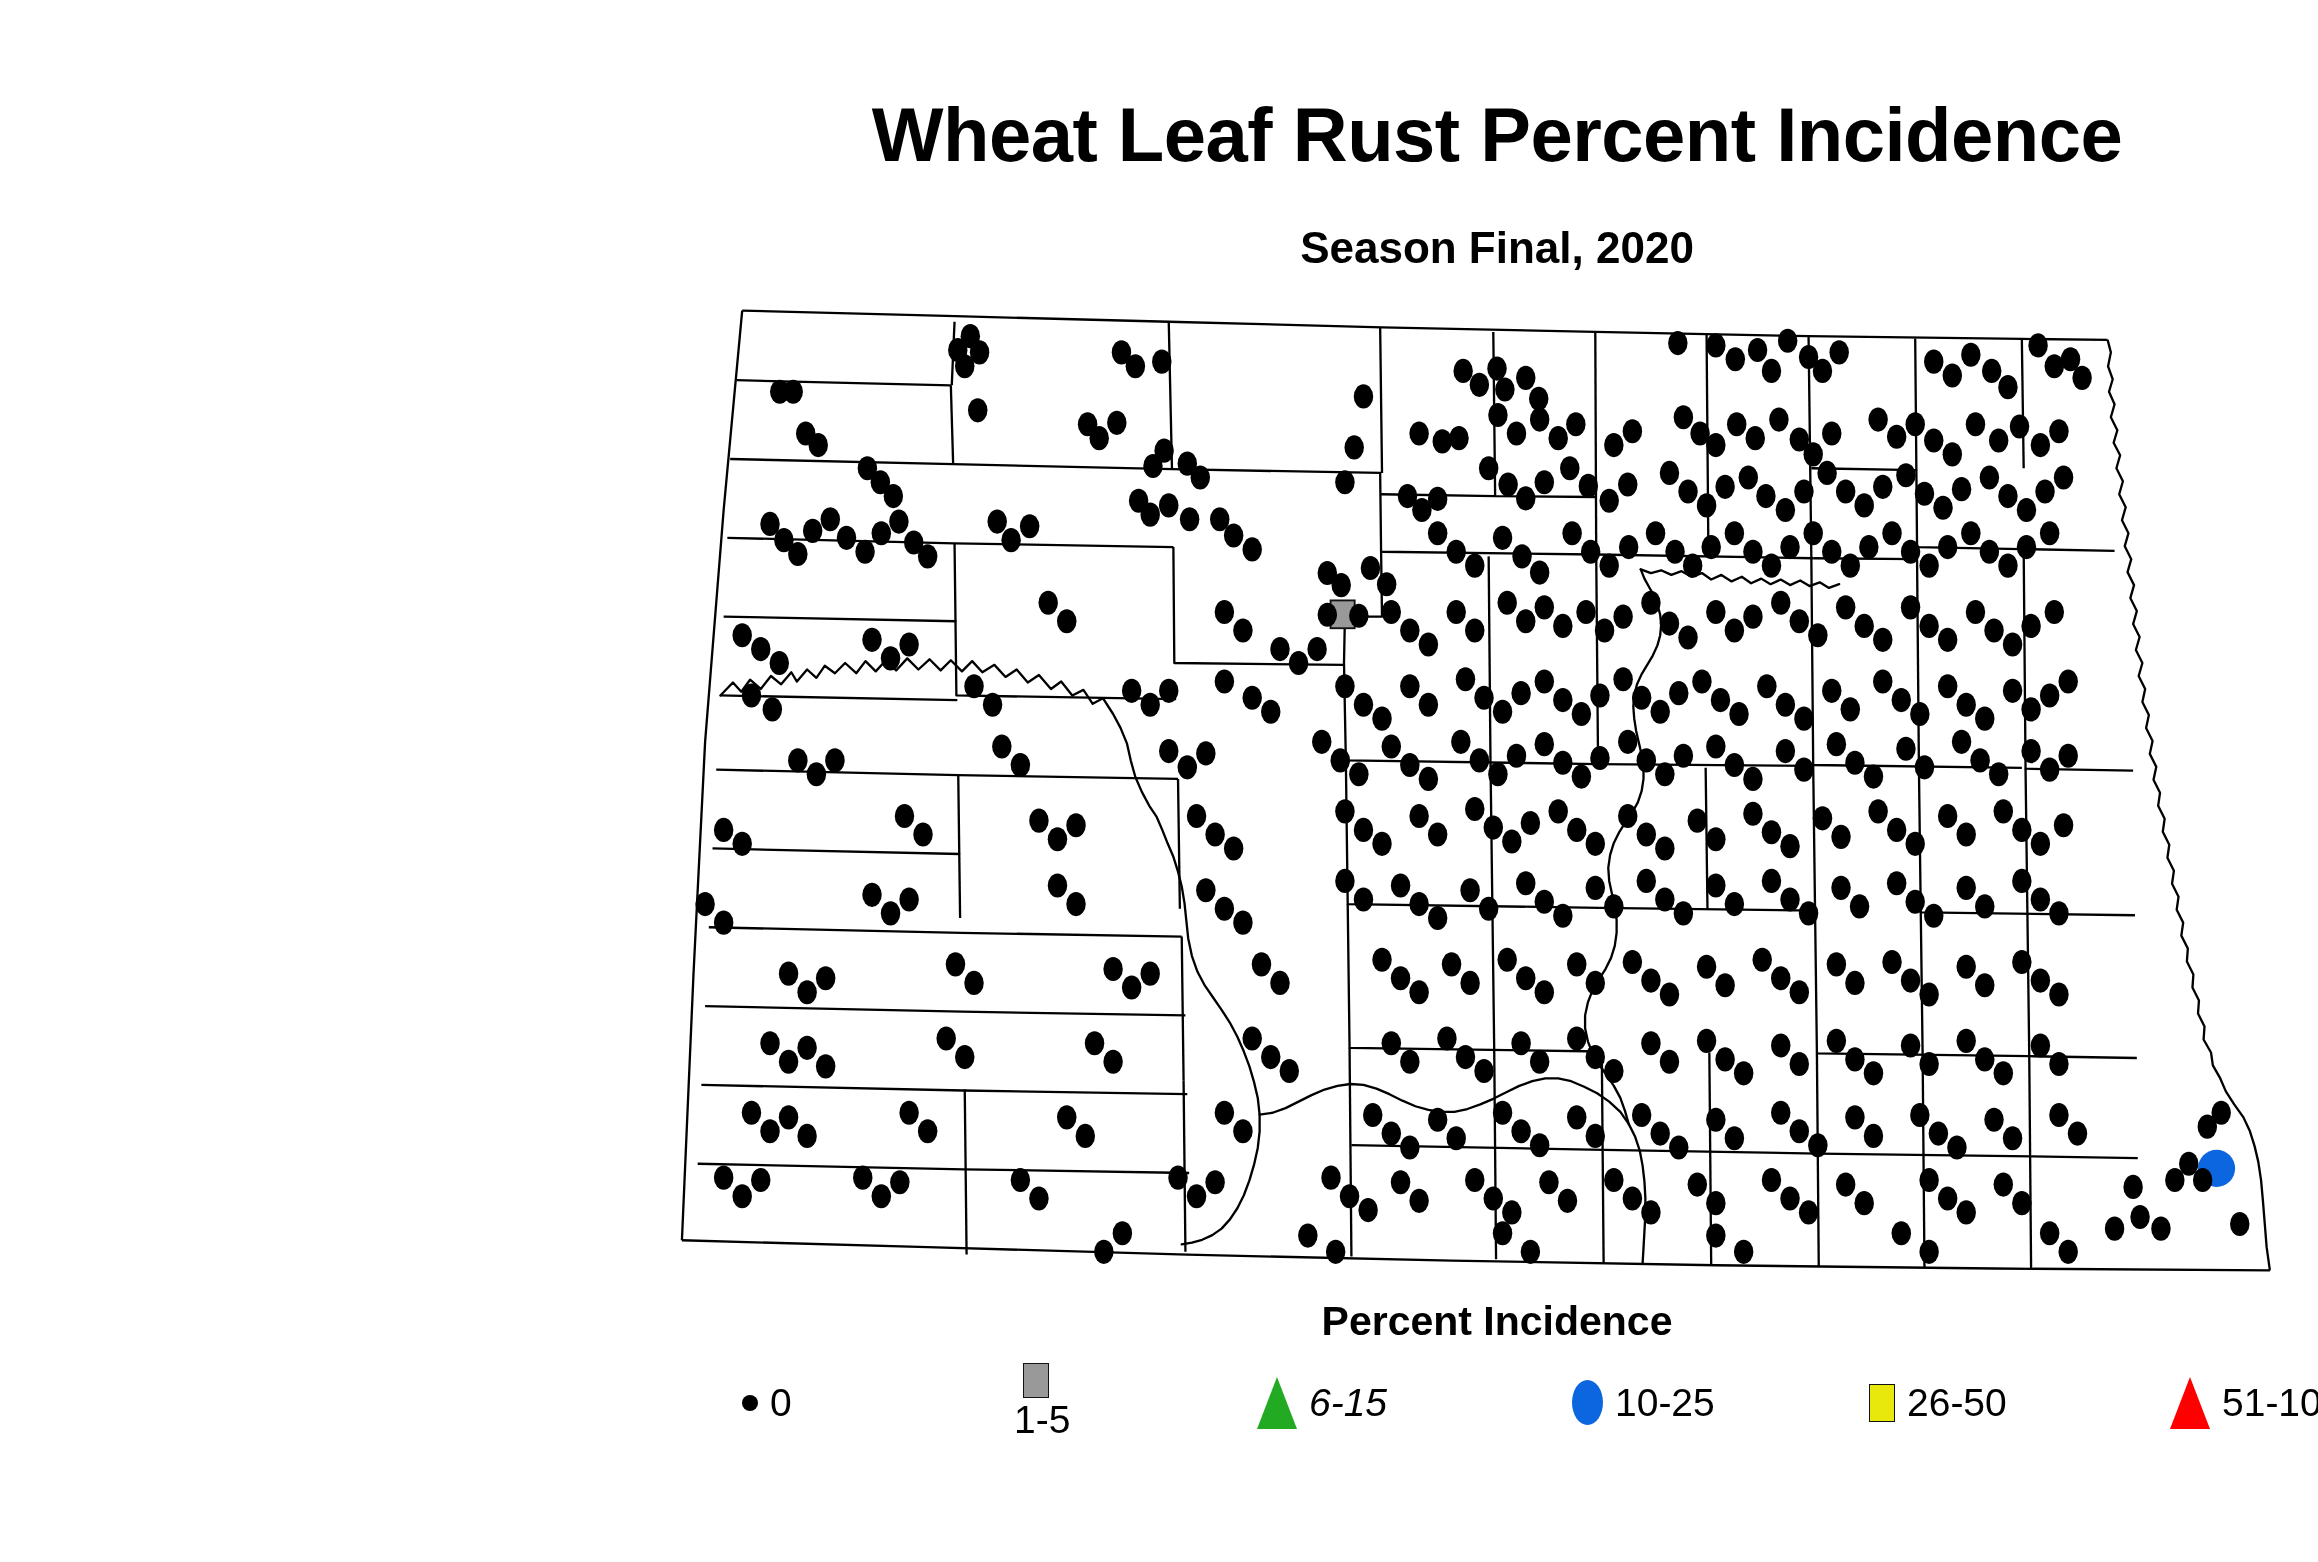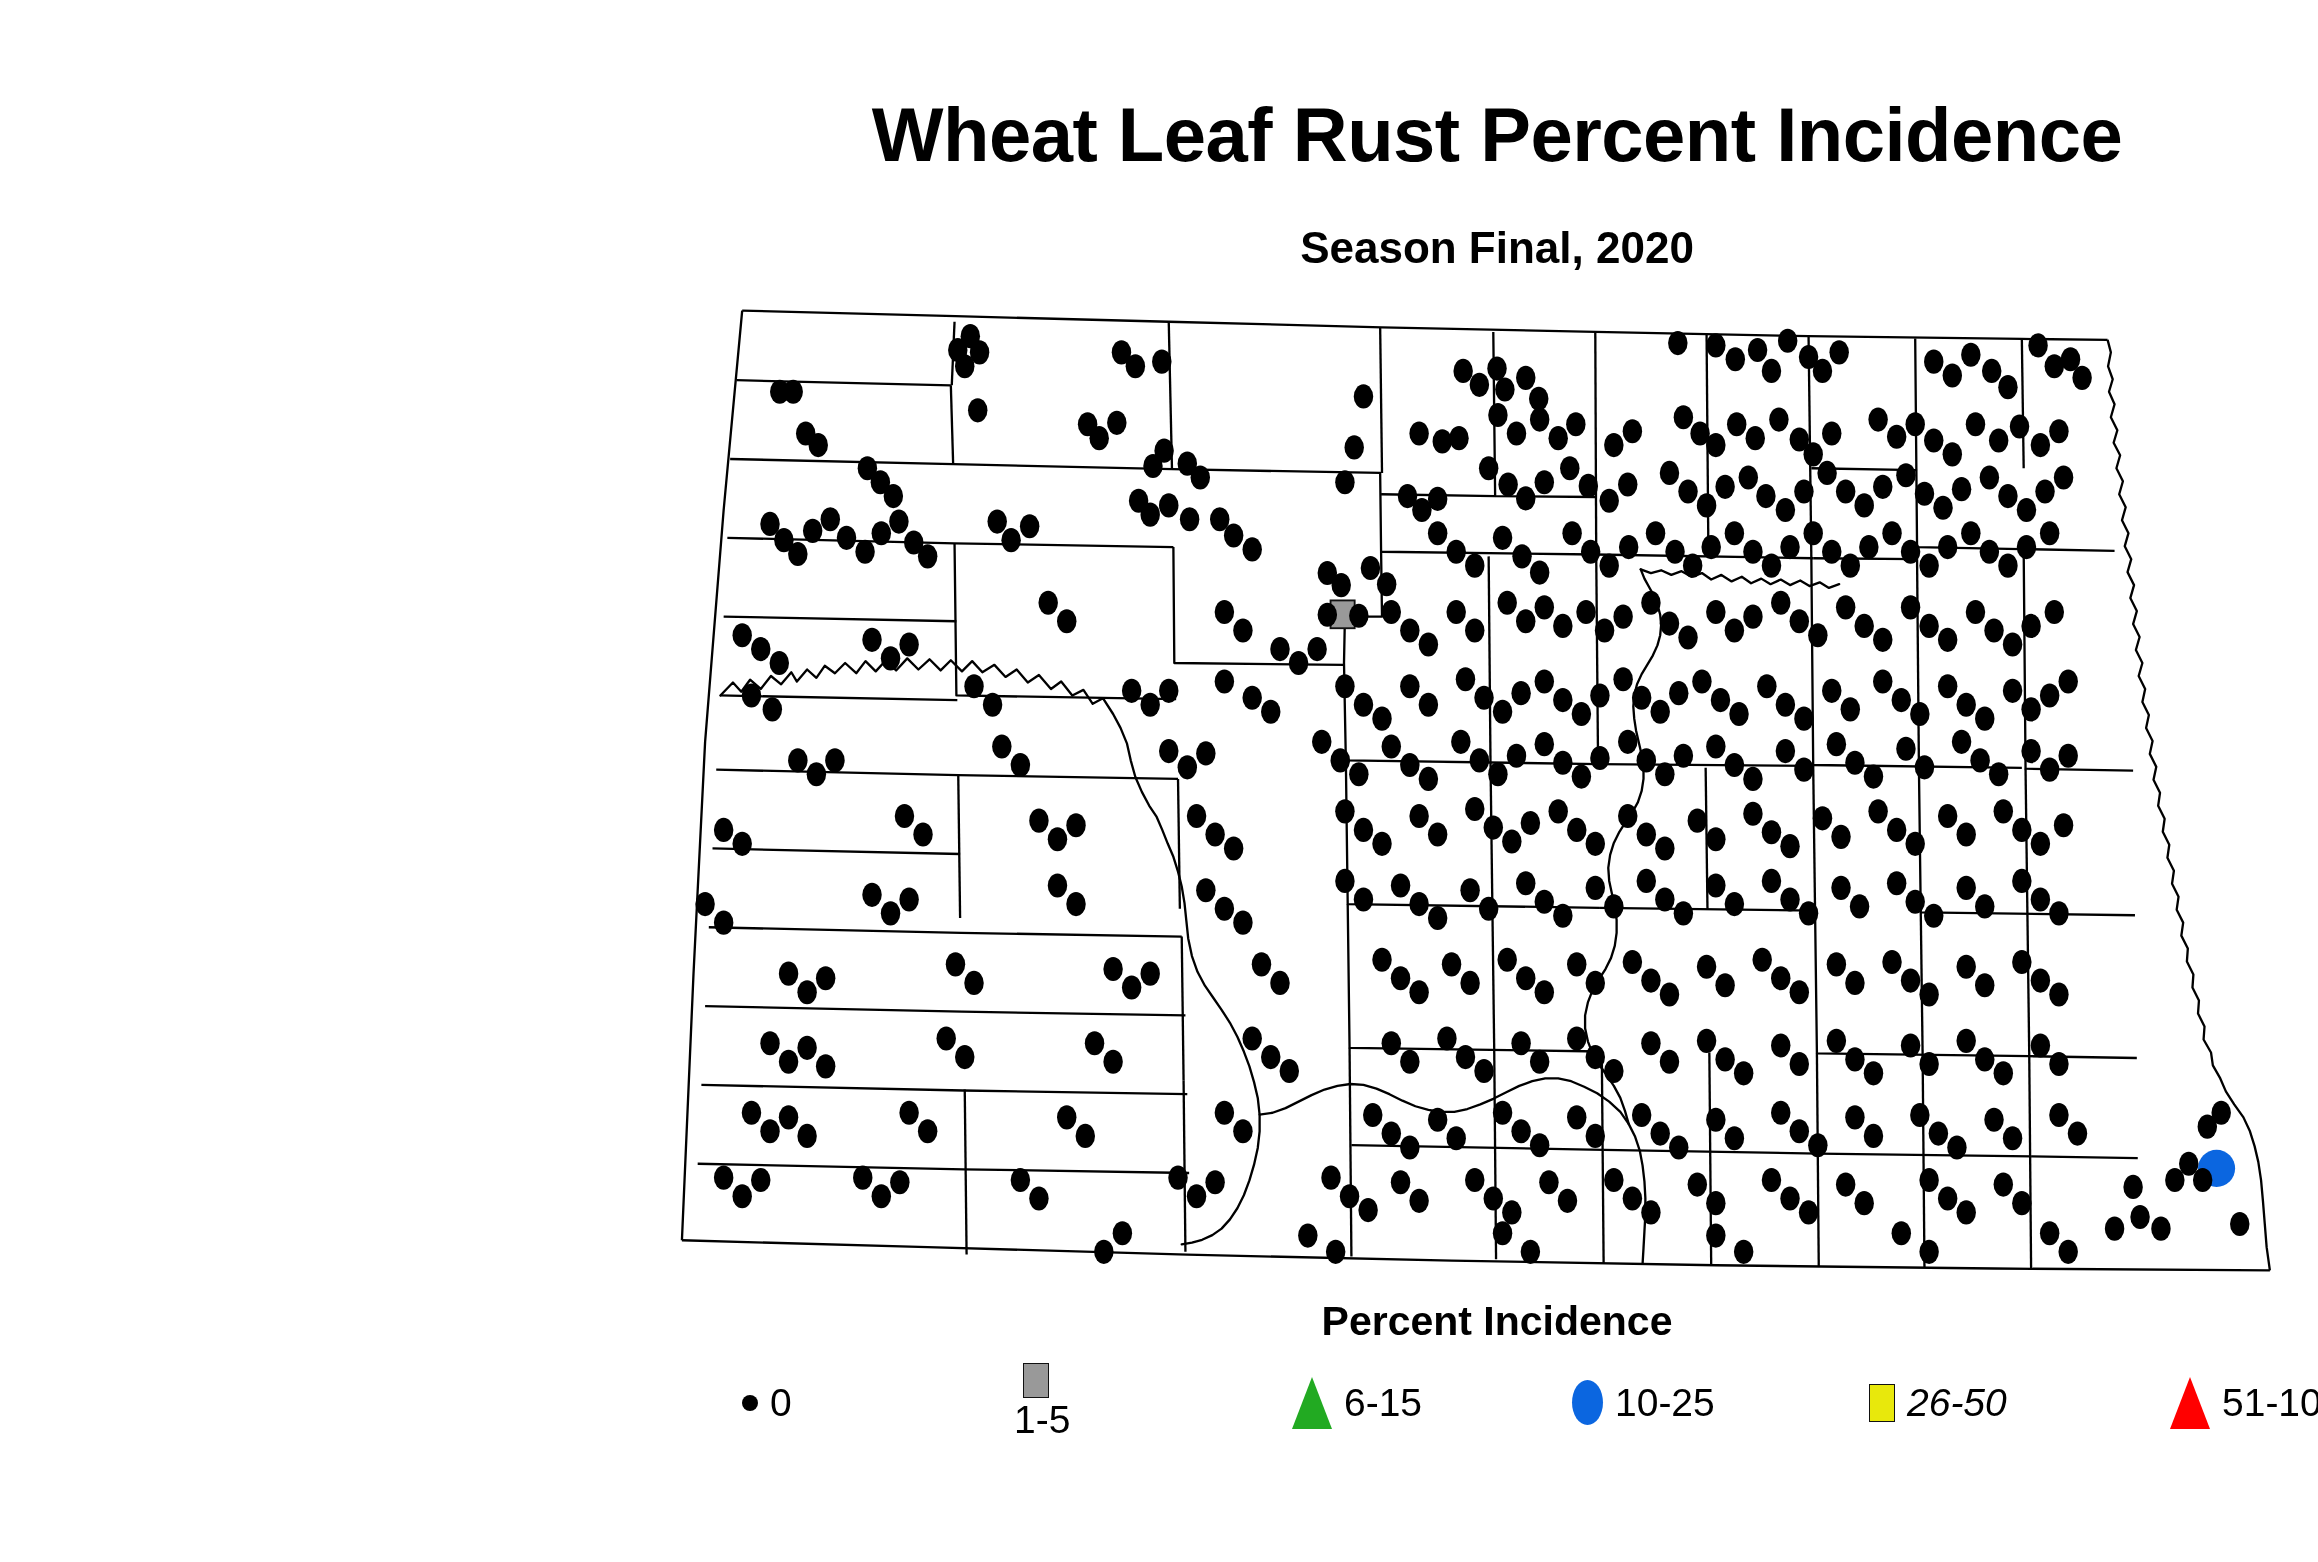--- a/index.html
+++ b/index.html
@@ -713,29 +713,29 @@
 
   <div id="legend-row">
       <div class="legend-item" style="left: 0px;">
         <span class="sym sym-dot" style="background: rgb(0, 0, 0);"></span>
         <span class="legend-label">0</span>
       </div>
       <div class="legend-item" style="left: 260px; flex-direction: column;">
         <span class="sym sym-sq" style="background: rgb(153, 153, 153);"></span>
         <span class="legend-label">1-5</span>
       </div>
-      <div class="legend-item" style="left: 550px;">
+      <div class="legend-item" style="left: 515px; font-style: italic;">
         <span class="sym sym-tri" style="border-bottom: 52px solid rgb(34, 170, 34);"></span>
         <span class="legend-label">6-15</span>
       </div>
       <div class="legend-item" style="left: 830px;">
         <span class="sym sym-circ" style="background: rgb(11, 102, 224);"></span>
         <span class="legend-label">10-25</span>
       </div>
-      <div class="legend-item" style="left: 1127px; font-style: italic;">
+      <div class="legend-item" style="left: 1127px;">
         <span class="sym sym-sq" style="background: rgb(232, 232, 12);"></span>
         <span class="legend-label">26-50</span>
       </div>
       <div class="legend-item" style="left: 1428px;">
         <span class="sym sym-tri" style="border-bottom: 52px solid rgb(255, 0, 0);"></span>
         <span class="legend-label">51-100</span>
       </div>
     </div>
 </div>
 

